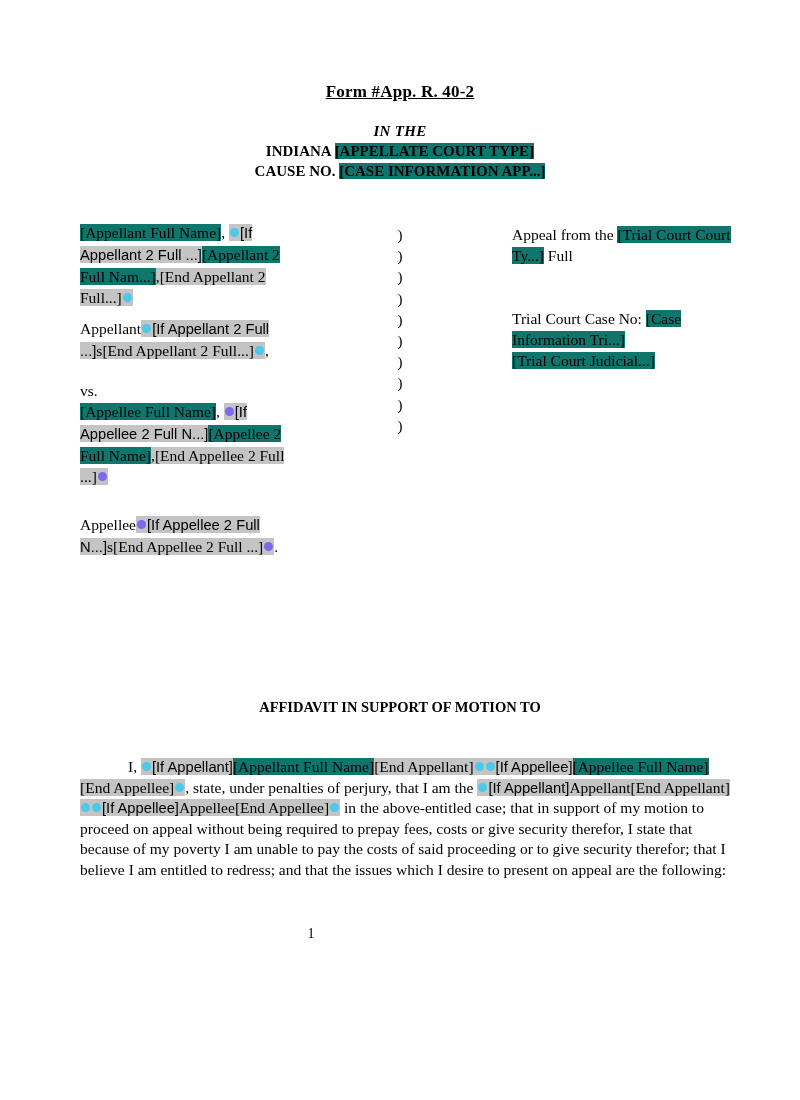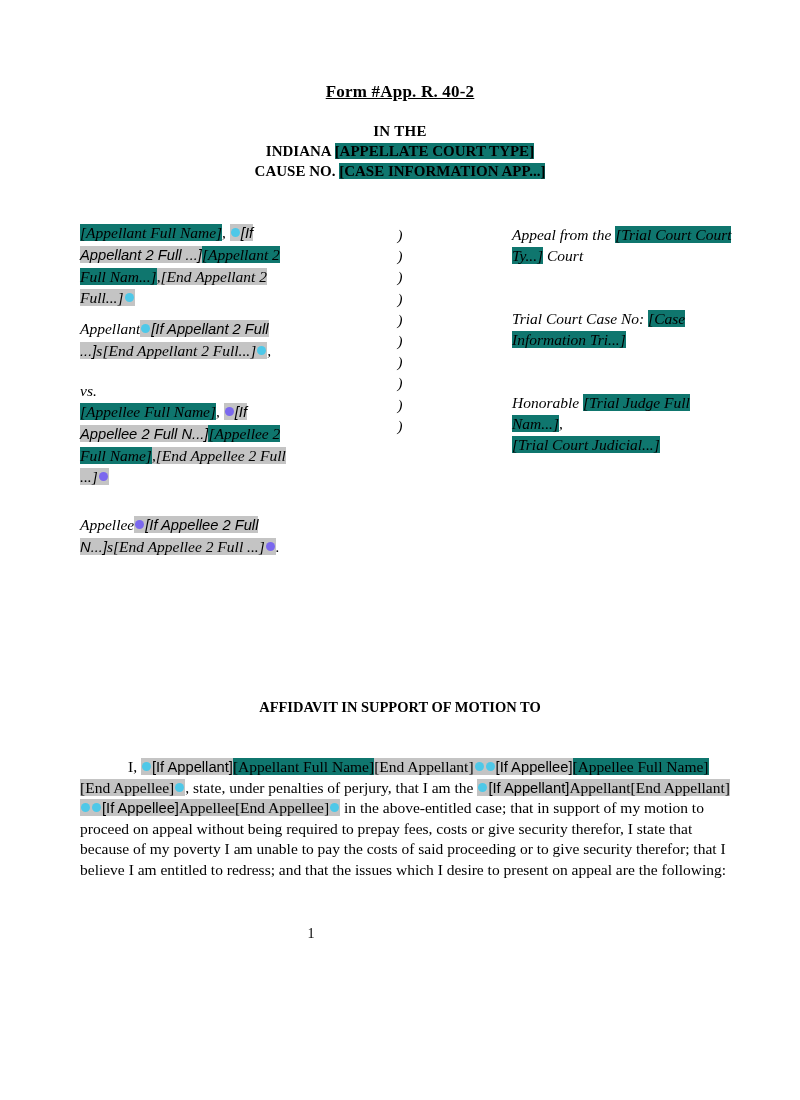--- a/index.html
+++ b/index.html
@@ -65,30 +65,29 @@
   .court-block {
     position: absolute;
     top: 121px;
     left: 0;
     right: 0;
     text-align: center;
     font-weight: bold;
     font-size: 15px;
     line-height: 20px;
   }
-  .court-block .line1 { letter-spacing: 0.3px; }
+  .court-block .line1 { letter-spacing: 0.3px; font-style: italic; }
 
   
   .caption {
     position: absolute;
     top: 222px;
     left: 0;
     right: 0;
     height: 460px;
-    font-style: italic;
   }
   .cap-left {
     position: absolute;
     left: 80px;
     top: 0;
     width: 215px;
     font-size: 15.5px;
     line-height: 21px;
   }
   .cap-paren {
@@ -188,25 +187,24 @@
       <div>)</div>
       <div>)</div>
       <div>)</div>
       <div>)</div>
       <div>)</div>
       <div>)</div>
     </div>
 
     <div class="cap-right">
 
-      <div><span>Appeal from the </span><span class="hl">[Trial Court Court Ty...]</span><span> Court</span></div>
+      <div><span>Appeal from the </span><span class="hl">[Trial Court Court Ty...]</span><span> Full</span></div>
 
       <div style="margin-top:42px"><span>Trial Court Case No: </span><span class="hl">[Case Information Tri...]</span></div>
 
-      <div style="margin-top:42px"><span>Honorable </span><span class="hl">[Trial Judge Full Nam...]</span><span>,</span></div>
 
       <div><span class="hl">[Trial Court Judicial...]</span></div>
     </div>
   </div>
 
   <div class="affidavit-head">
     <div class="l1">AFFIDAVIT IN SUPPORT OF MOTION TO</div>
   </div>
 
   <div class="body-para"><span class="indent"></span><span>I,</span> <span class="cond"><span class="dot dot-cyan"></span><span class="sans">[If Appellant]</span></span><span class="hl">[Appellant Full Name]</span><span class="cond"><span>[End Appellant]</span><span class="dot dot-cyan"></span><span class="dot dot-cyan"></span><span class="sans">[If Appellee]</span></span><span class="hl">[Appellee Full Name]</span><span class="cond"><span>[End Appellee]</span><span class="dot dot-cyan"></span></span><span>, state, under penalties of perjury, that I am the </span><span class="cond"><span class="dot dot-cyan"></span><span class="sans">[If Appellant]</span><span>Appellant</span><span>[End Appellant]</span><span class="dot dot-cyan"></span><span class="dot dot-cyan"></span><span class="sans">[If Appellee]</span><span>Appellee</span><span>[End Appellee]</span><span class="dot dot-cyan"></span></span><span> in the above-entitled case; that in support of my motion to proceed on appeal without being required to prepay fees, costs or give security therefor, I state that because of my poverty I am unable to pay the costs of said proceeding or to give security therefor; that I believe I am entitled to redress; and that the issues which I desire to present on appeal are the following:</span></div>

